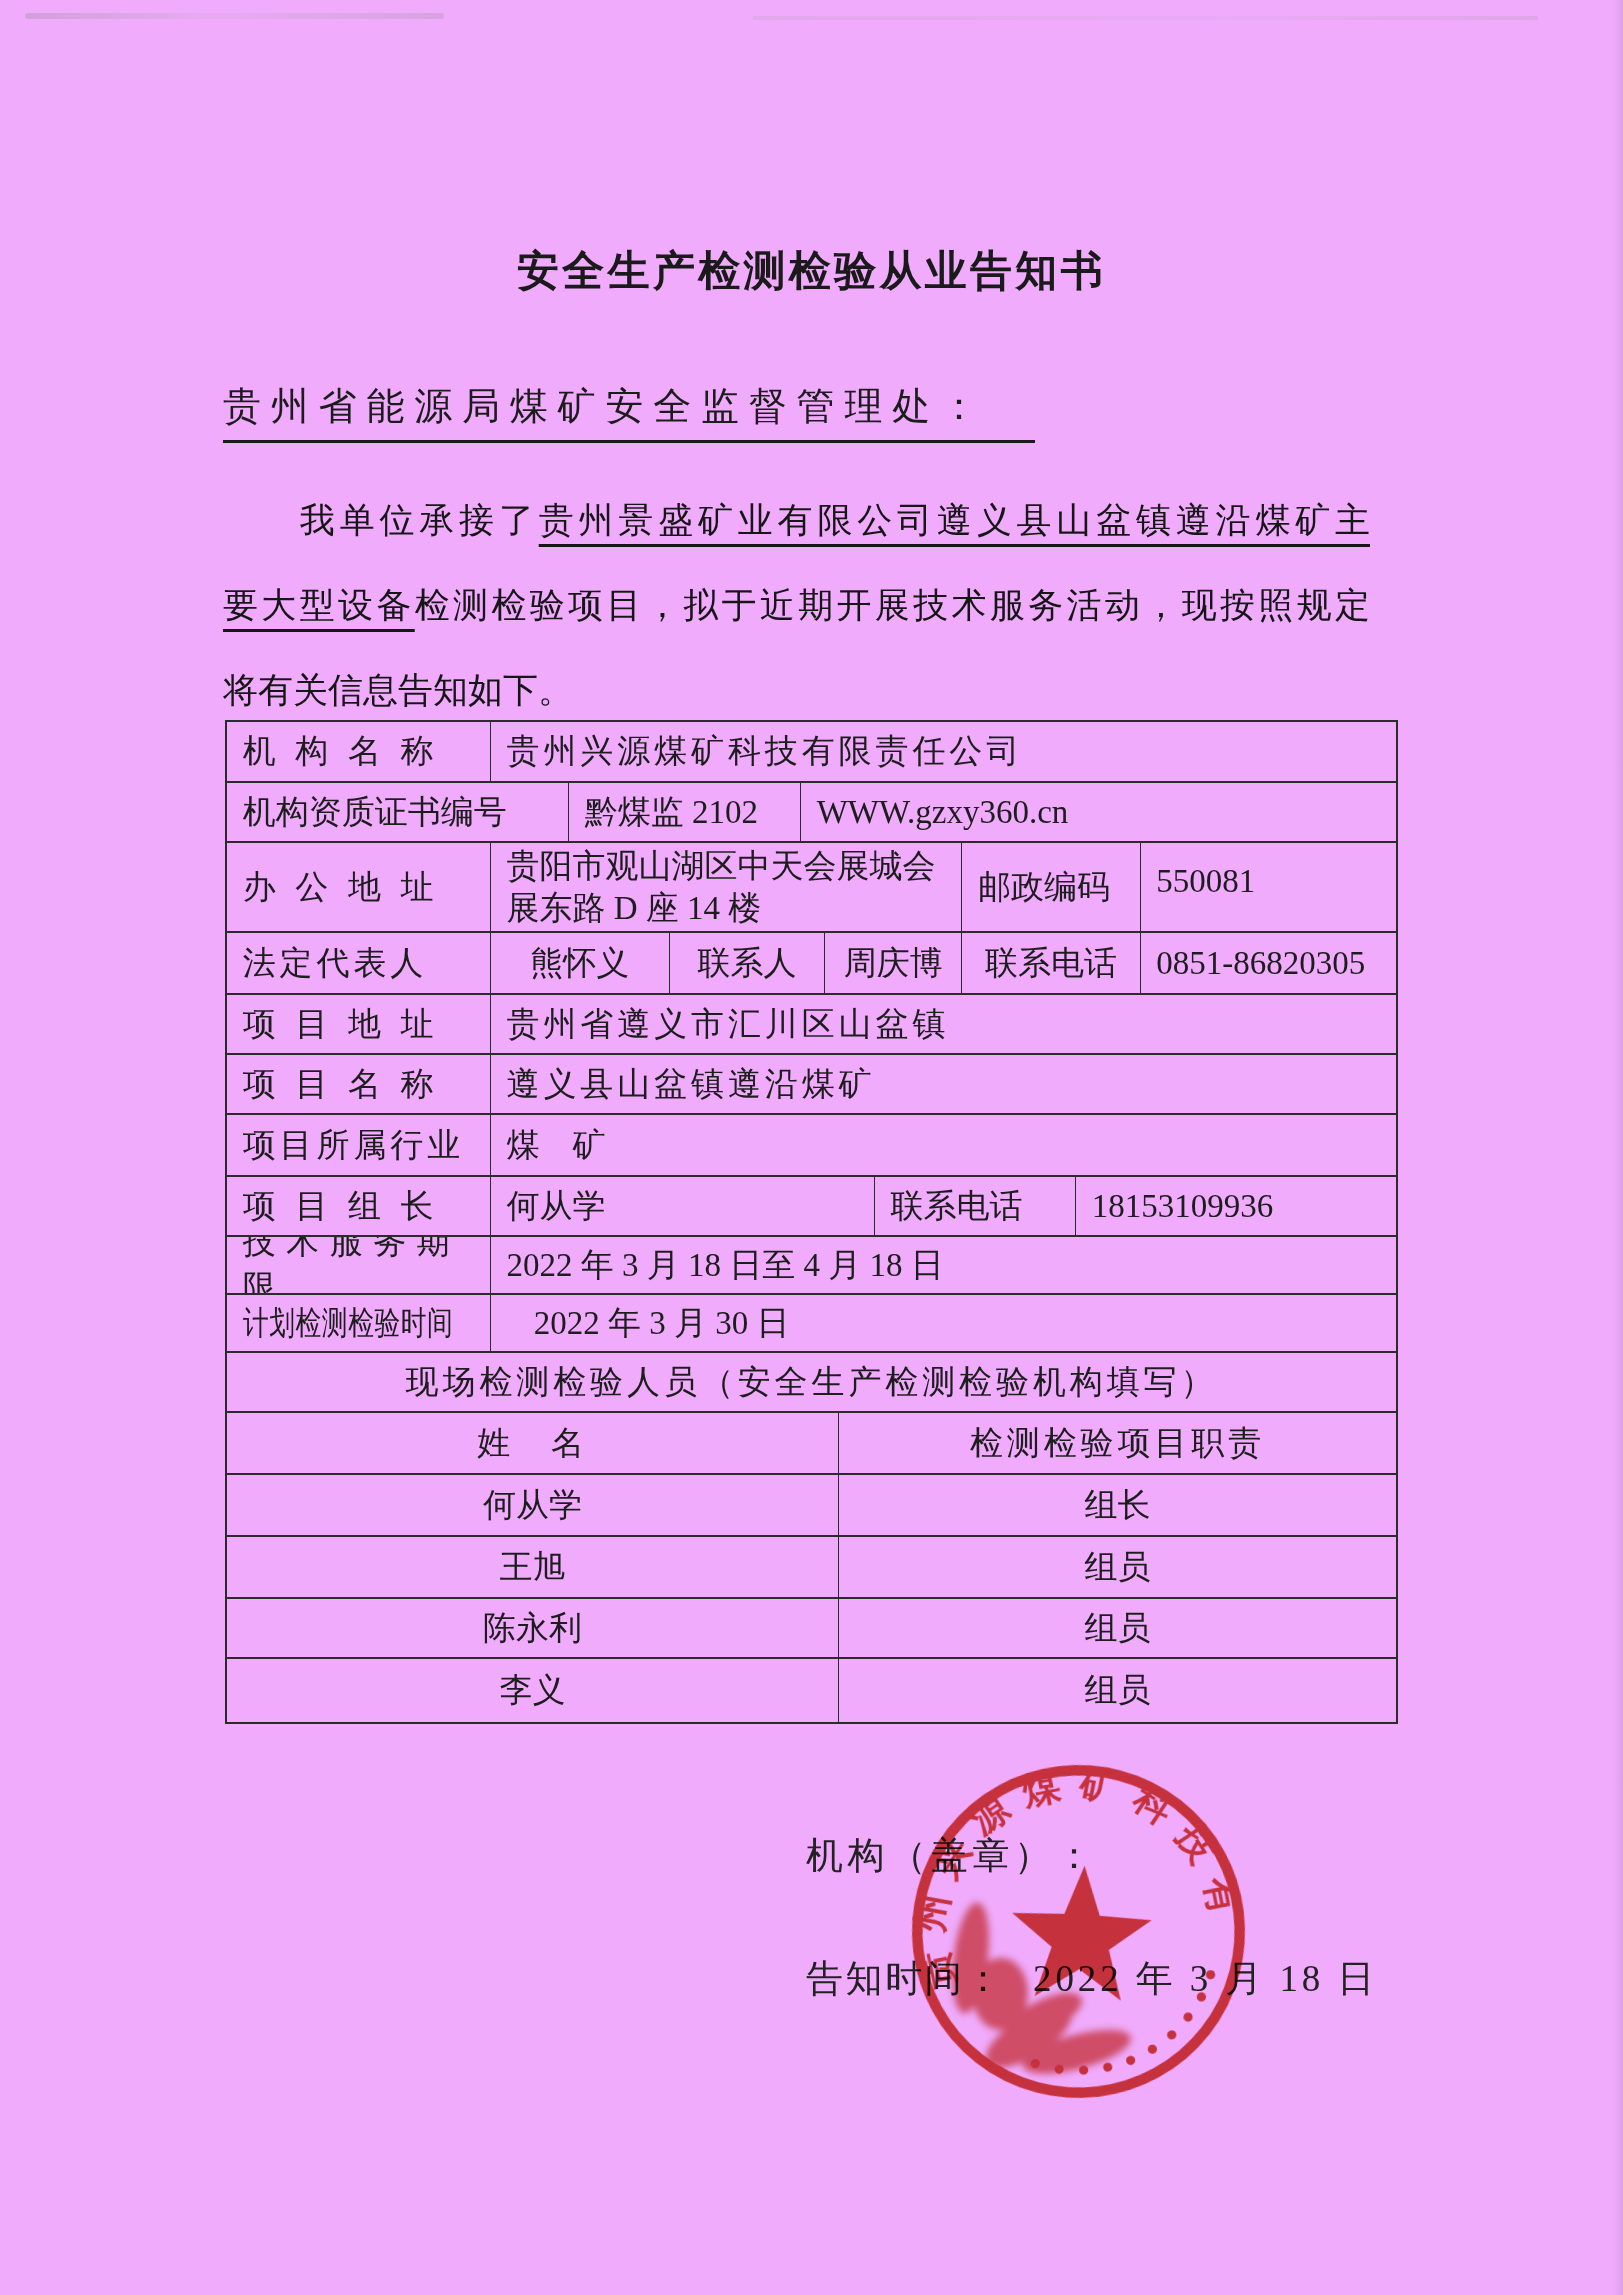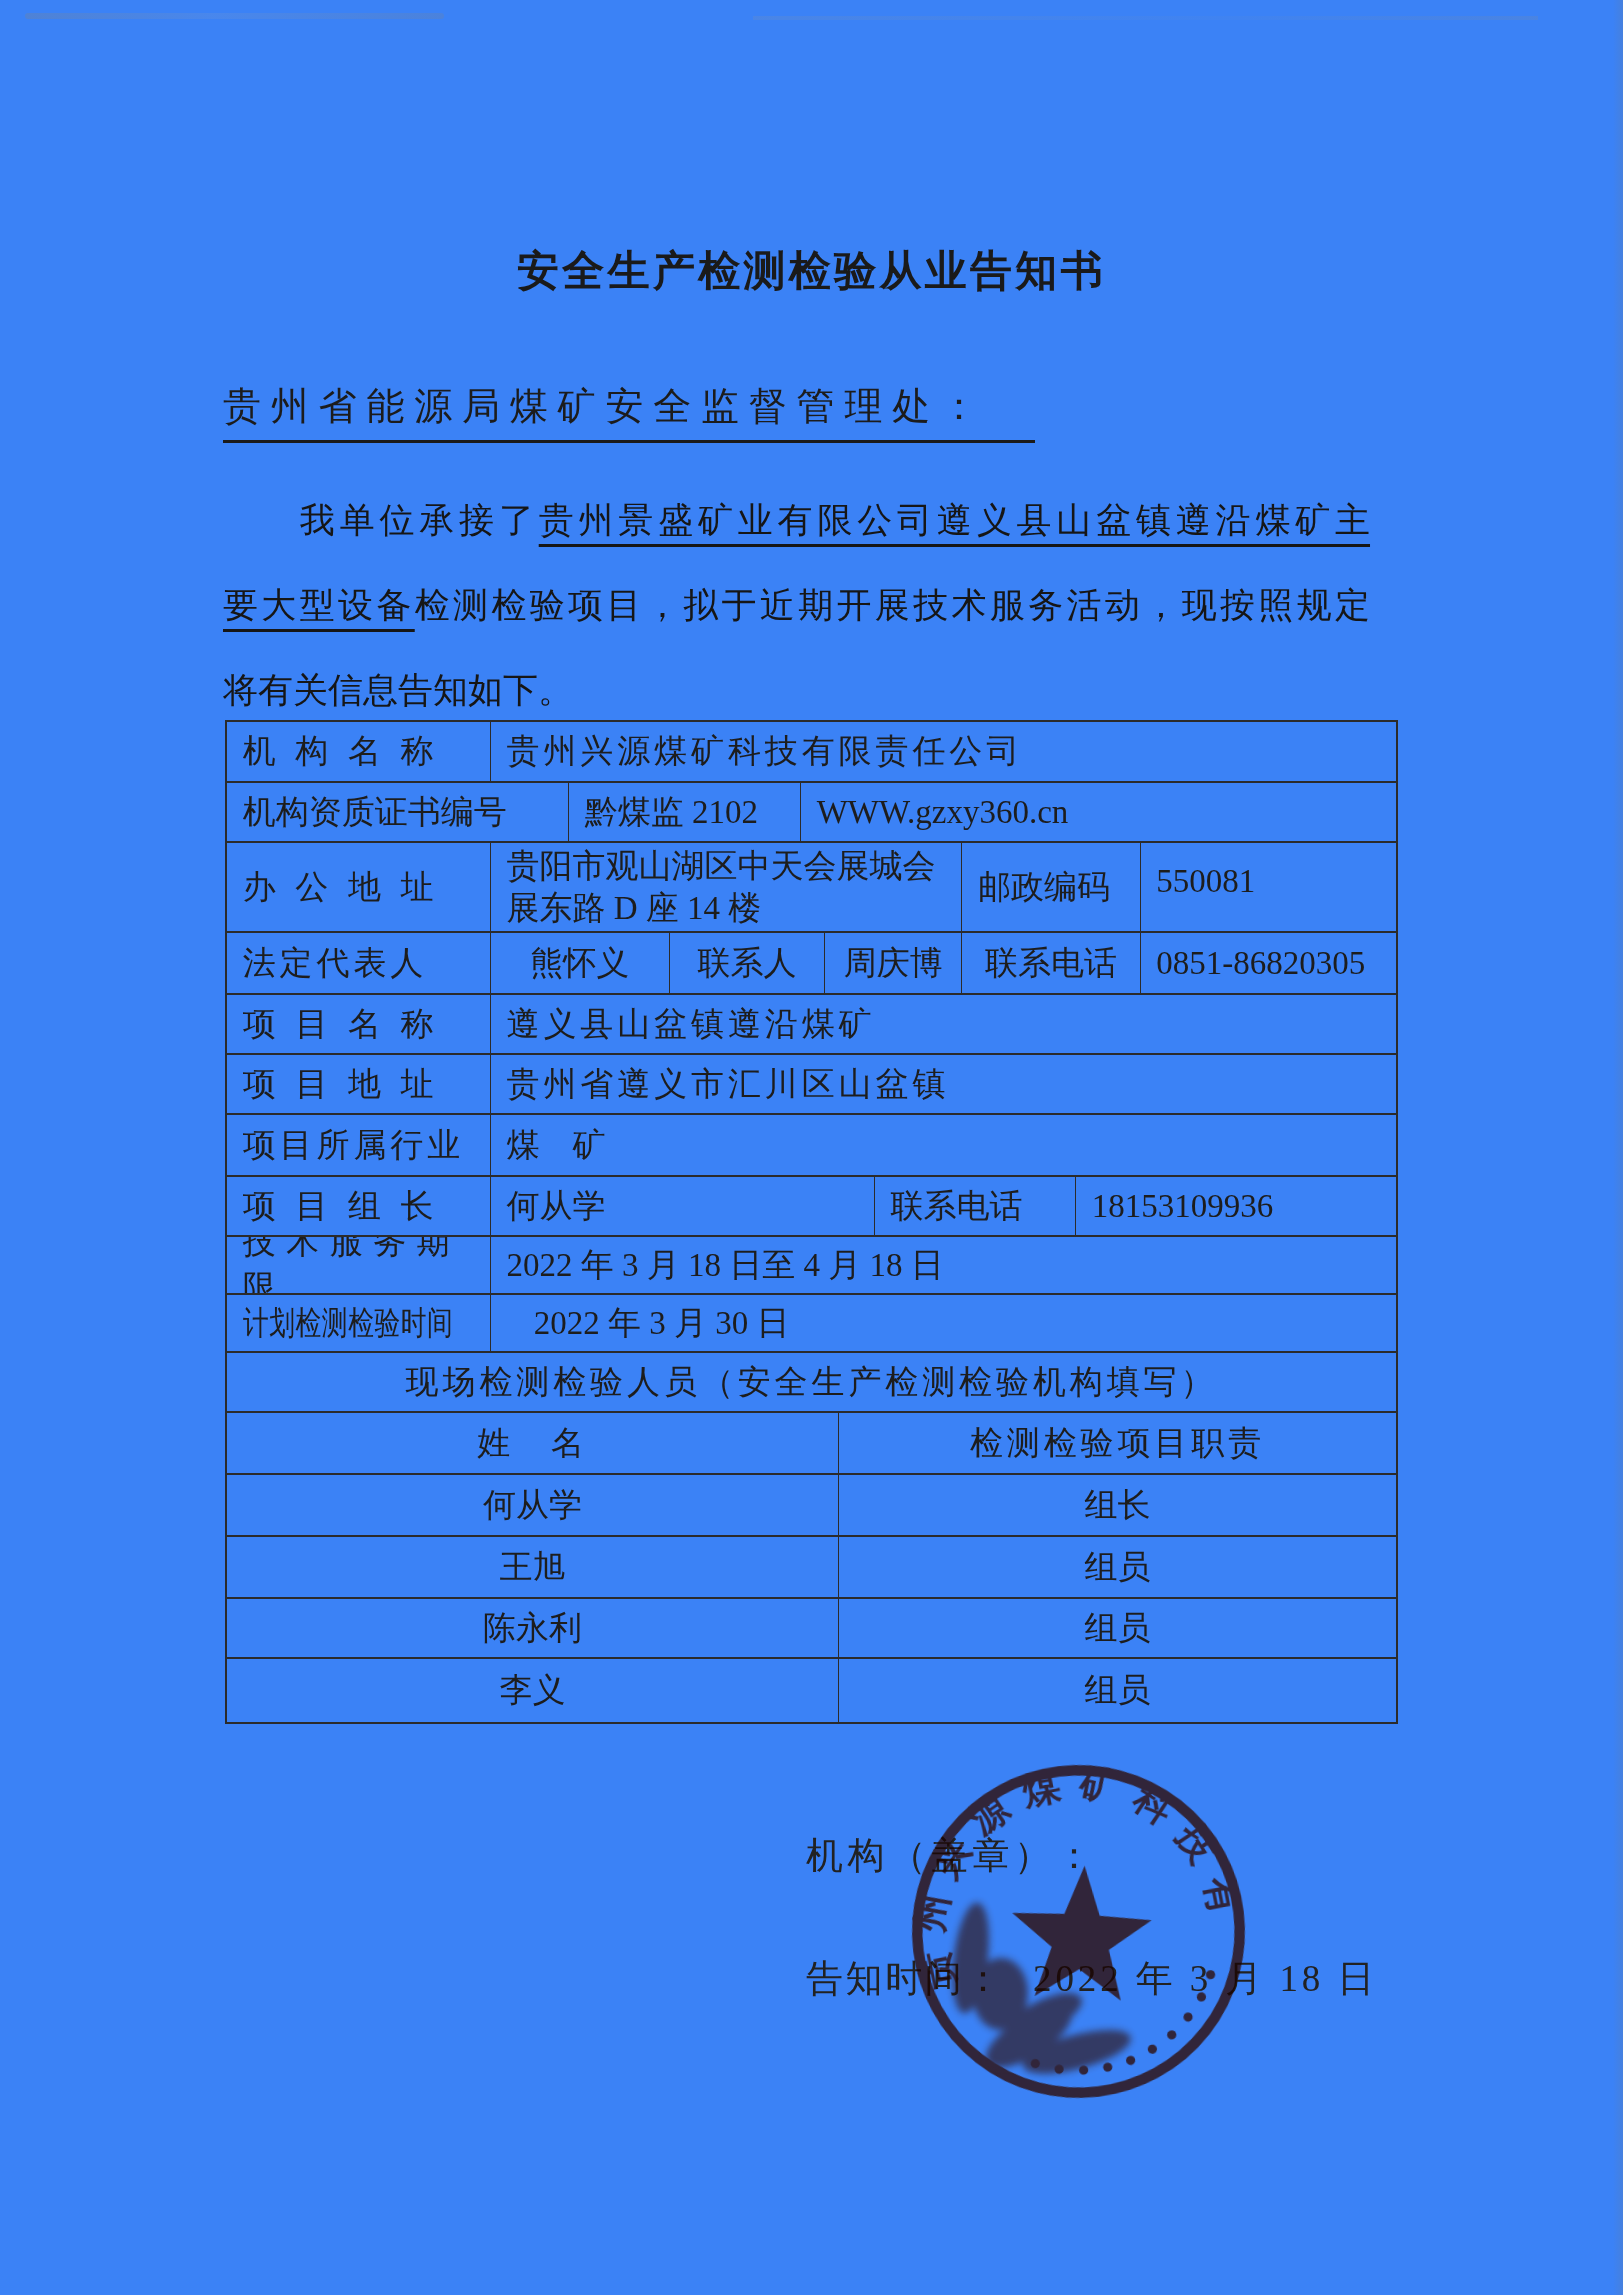--- a/index.html
+++ b/index.html
@@ -1,19 +1,19 @@
 <!DOCTYPE html>
 <html style="font-size:10.5px"><head>
 <meta charset="utf-8">
 <style>
   html,body{margin:0;padding:0;background:#e8e8e6;}
   .page{
     position:relative;
     width:1623px;height:2295px;
-    background:#3b82f6;
+    background:#f0abfc;
     overflow:hidden;
     font-family:"Liberation Serif","DejaVu Serif",serif;
     color:#1c1c1c;
   }
   
   .scan-smudge-top{
     position:absolute;left:25px;top:13px;width:419px;height:5.9px;
     background:linear-gradient(90deg,rgba(130,130,128,.28),rgba(170,170,168,.12) 45%,rgba(130,130,128,.22));
     border-radius:3.3px;
   }
@@ -183,35 +183,35 @@
           <span>周庆博</span>
         </div>
       <div class="c w-r4e center">
           <span>联系电话</span>
         </div>
       <div class="c">
           <span>0851-86820305</span>
         </div>
     </div>
 
+    <div class="t-row h-r6">
+      <div class="c w-label">
+          <span class="ls-wide">项目地址</span>
+        </div>
+      <div class="c">
+          <span class="ls-sm">贵州省遵义市汇川区山盆镇</span>
+        </div>
+    </div>
+
     <div class="t-row h-r5">
       <div class="c w-label">
           <span class="ls-wide">项目名称</span>
         </div>
       <div class="c">
           <span class="ls-sm">遵义县山盆镇遵沿煤矿</span>
-        </div>
-    </div>
-
-    <div class="t-row h-r6">
-      <div class="c w-label">
-          <span class="ls-wide">项目地址</span>
-        </div>
-      <div class="c">
-          <span class="ls-sm">贵州省遵义市汇川区山盆镇</span>
         </div>
     </div>
 
     <div class="t-row h-r7">
       <div class="c w-label">
           <span class="ls-sm">项目所属行业</span>
         </div>
       <div class="c">
           <span>煤　矿</span>
         </div>

